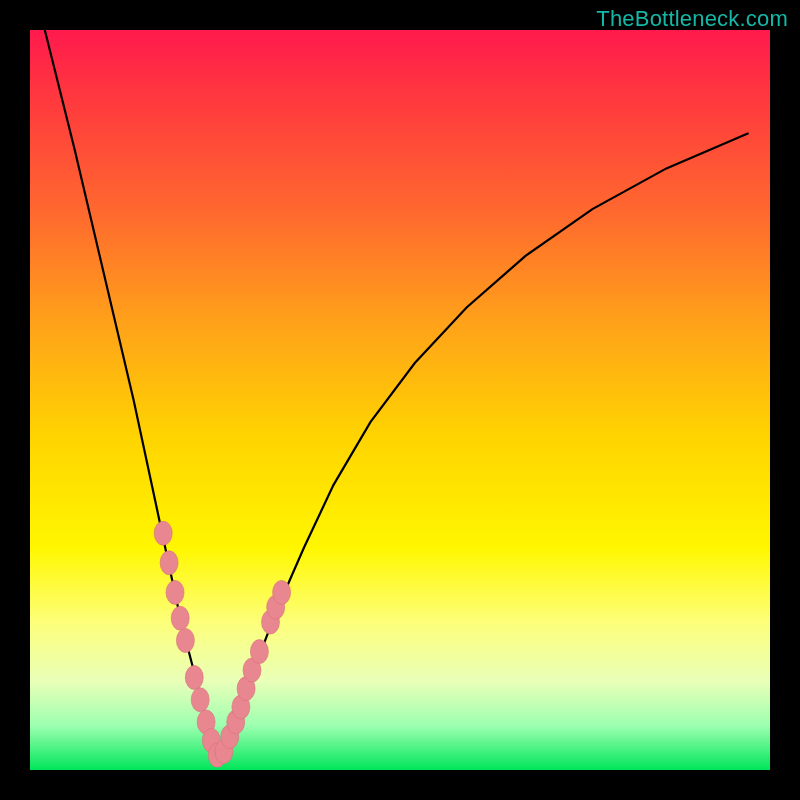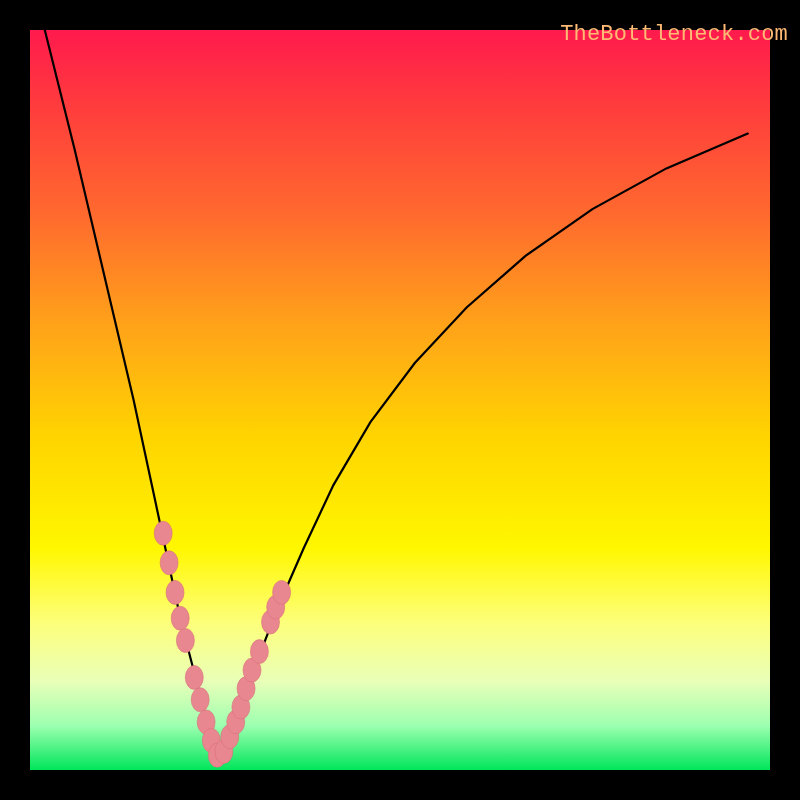--- a/index.html
+++ b/index.html
@@ -25,28 +25,27 @@
       #ffd400 55%,
       #fff700 70%,
       #fdff7a 80%,
       #e9ffb8 88%,
       #9dffb0 94%,
       #00e65a 100%
     );
   }
   .watermark {
     position: absolute;
-    top: 22px;
+    top: 6px;
     right: 12px;
-    color: #fdba74;
+    color: #14b8a6;
     font-size: 22px;
     font-weight: 500;
     letter-spacing: 0.2px;
     user-select: none;
-    font-family: Liberation Mono, monospace;
   }
   svg.plot {
     position: absolute;
     left: 0;
     top: 0;
     width: 740px;
     height: 740px;
     overflow: visible;
   }
   .curve {

